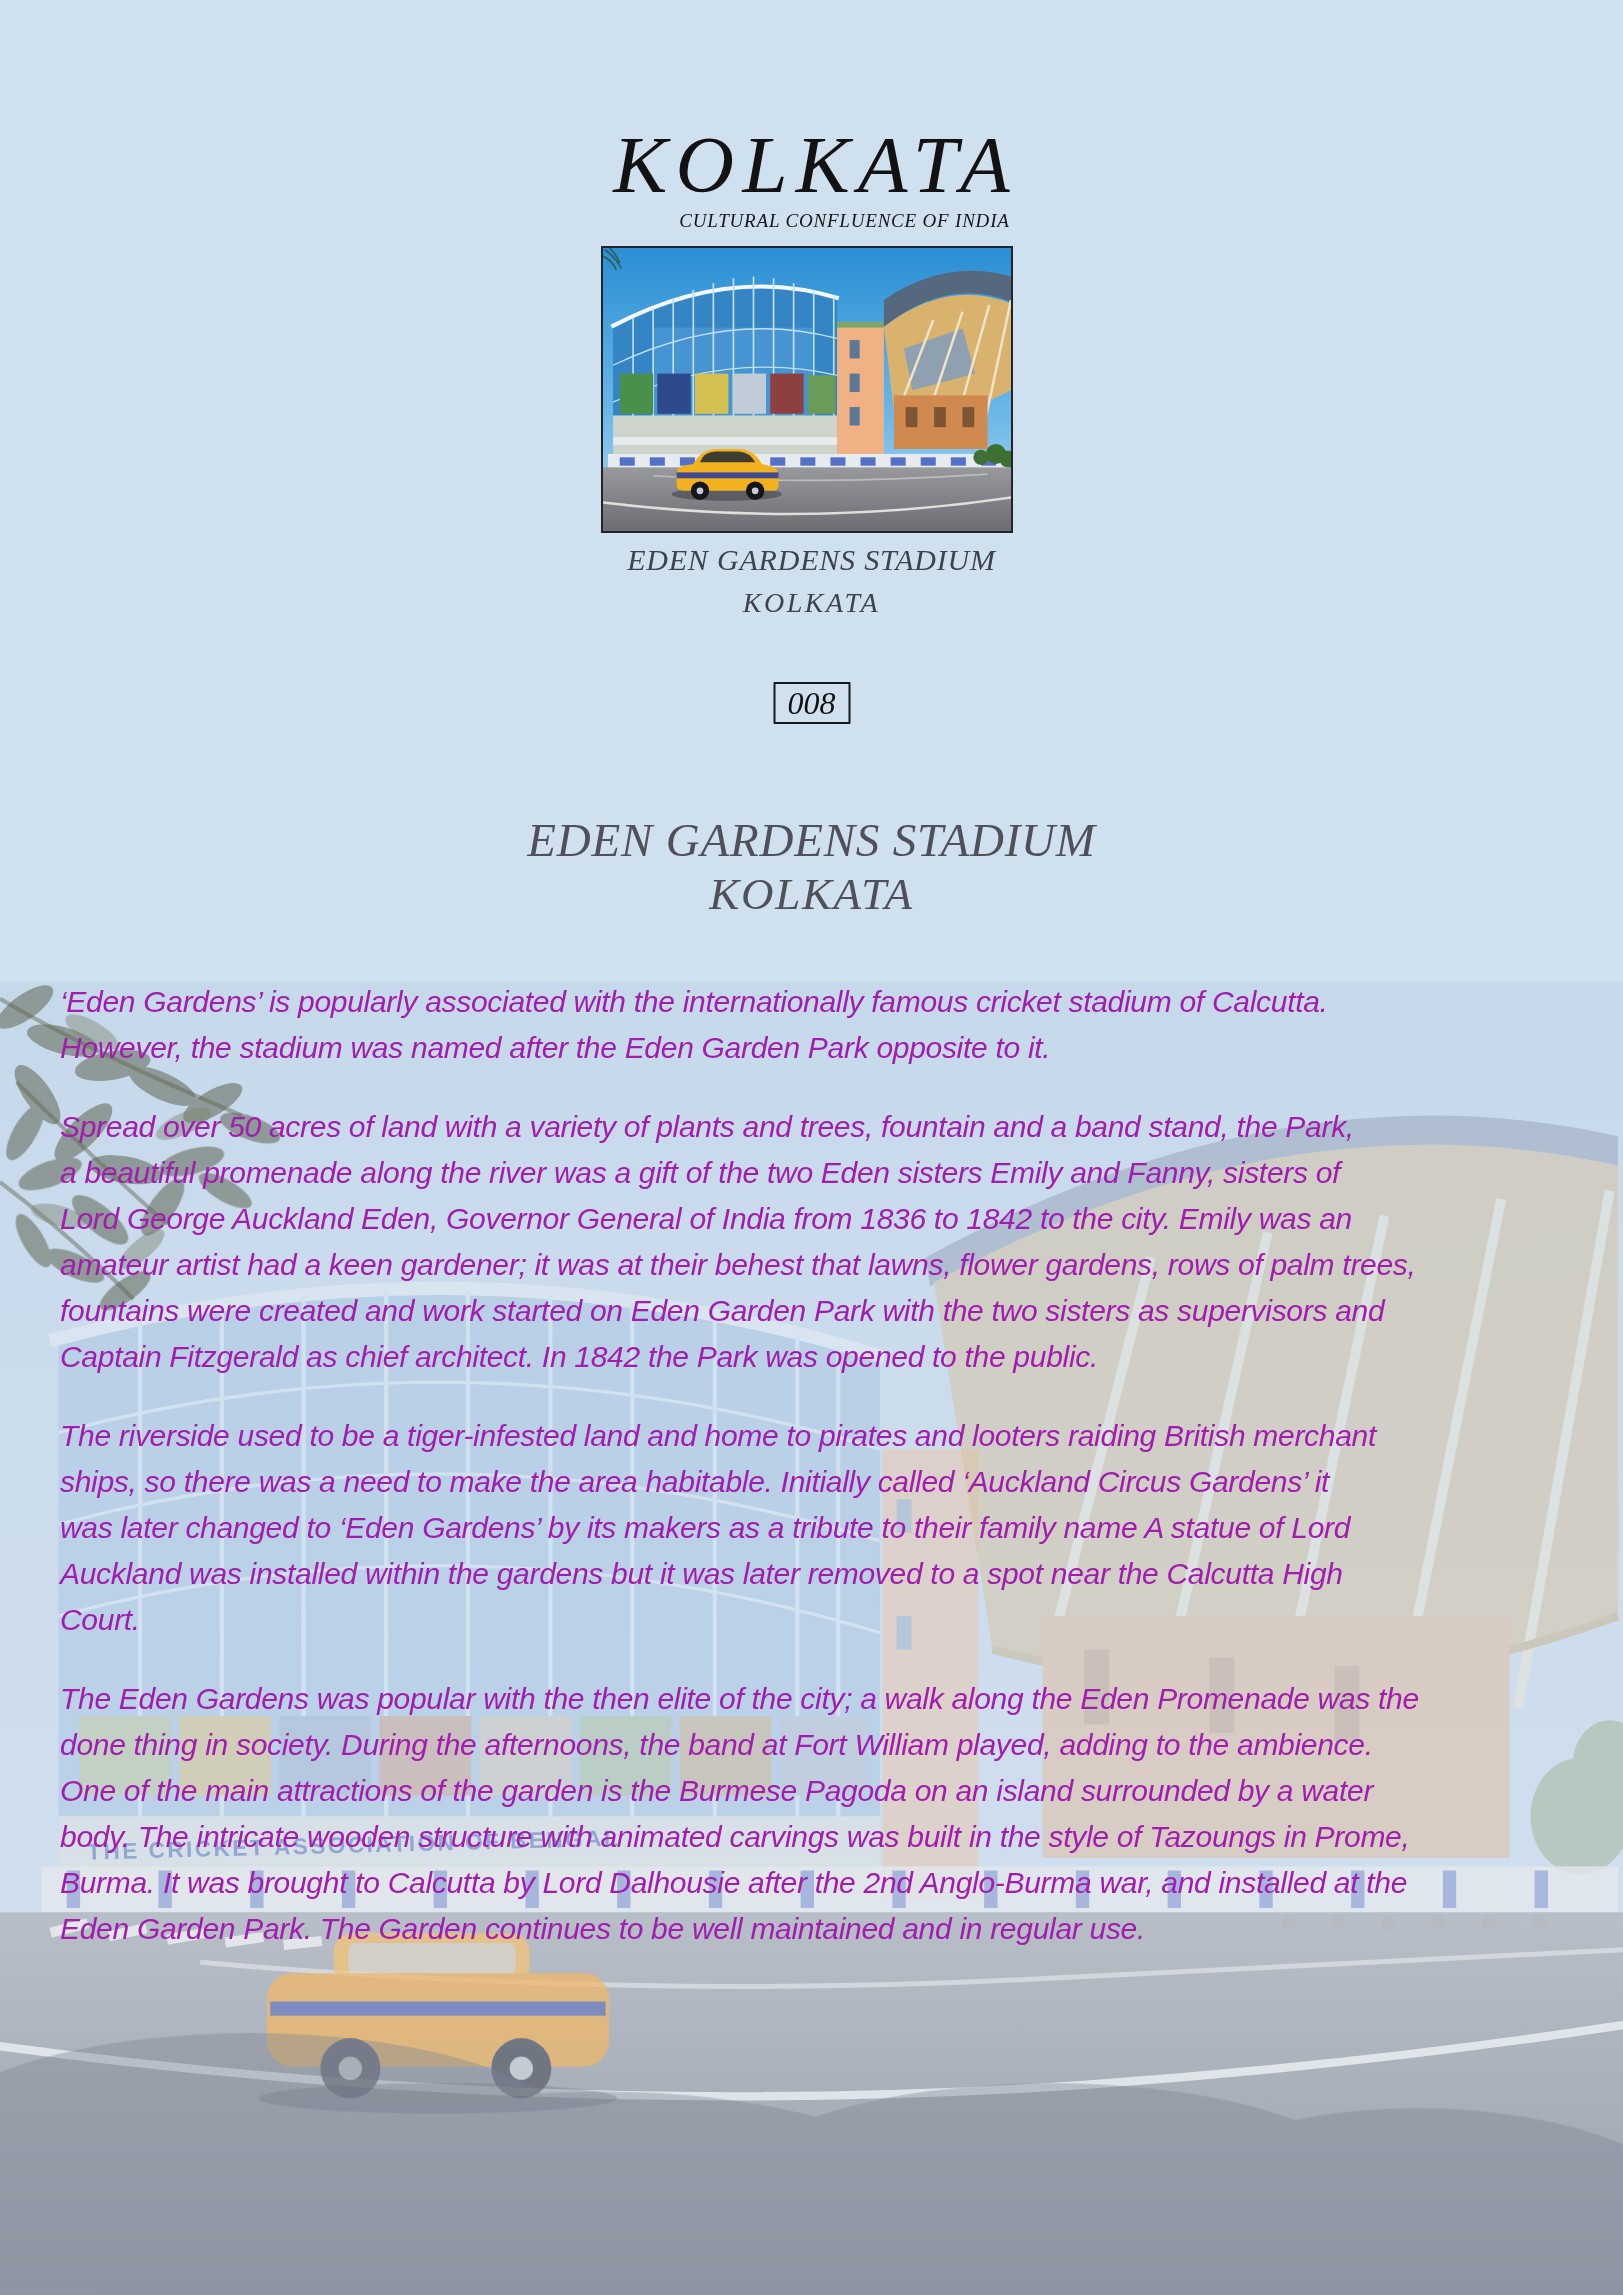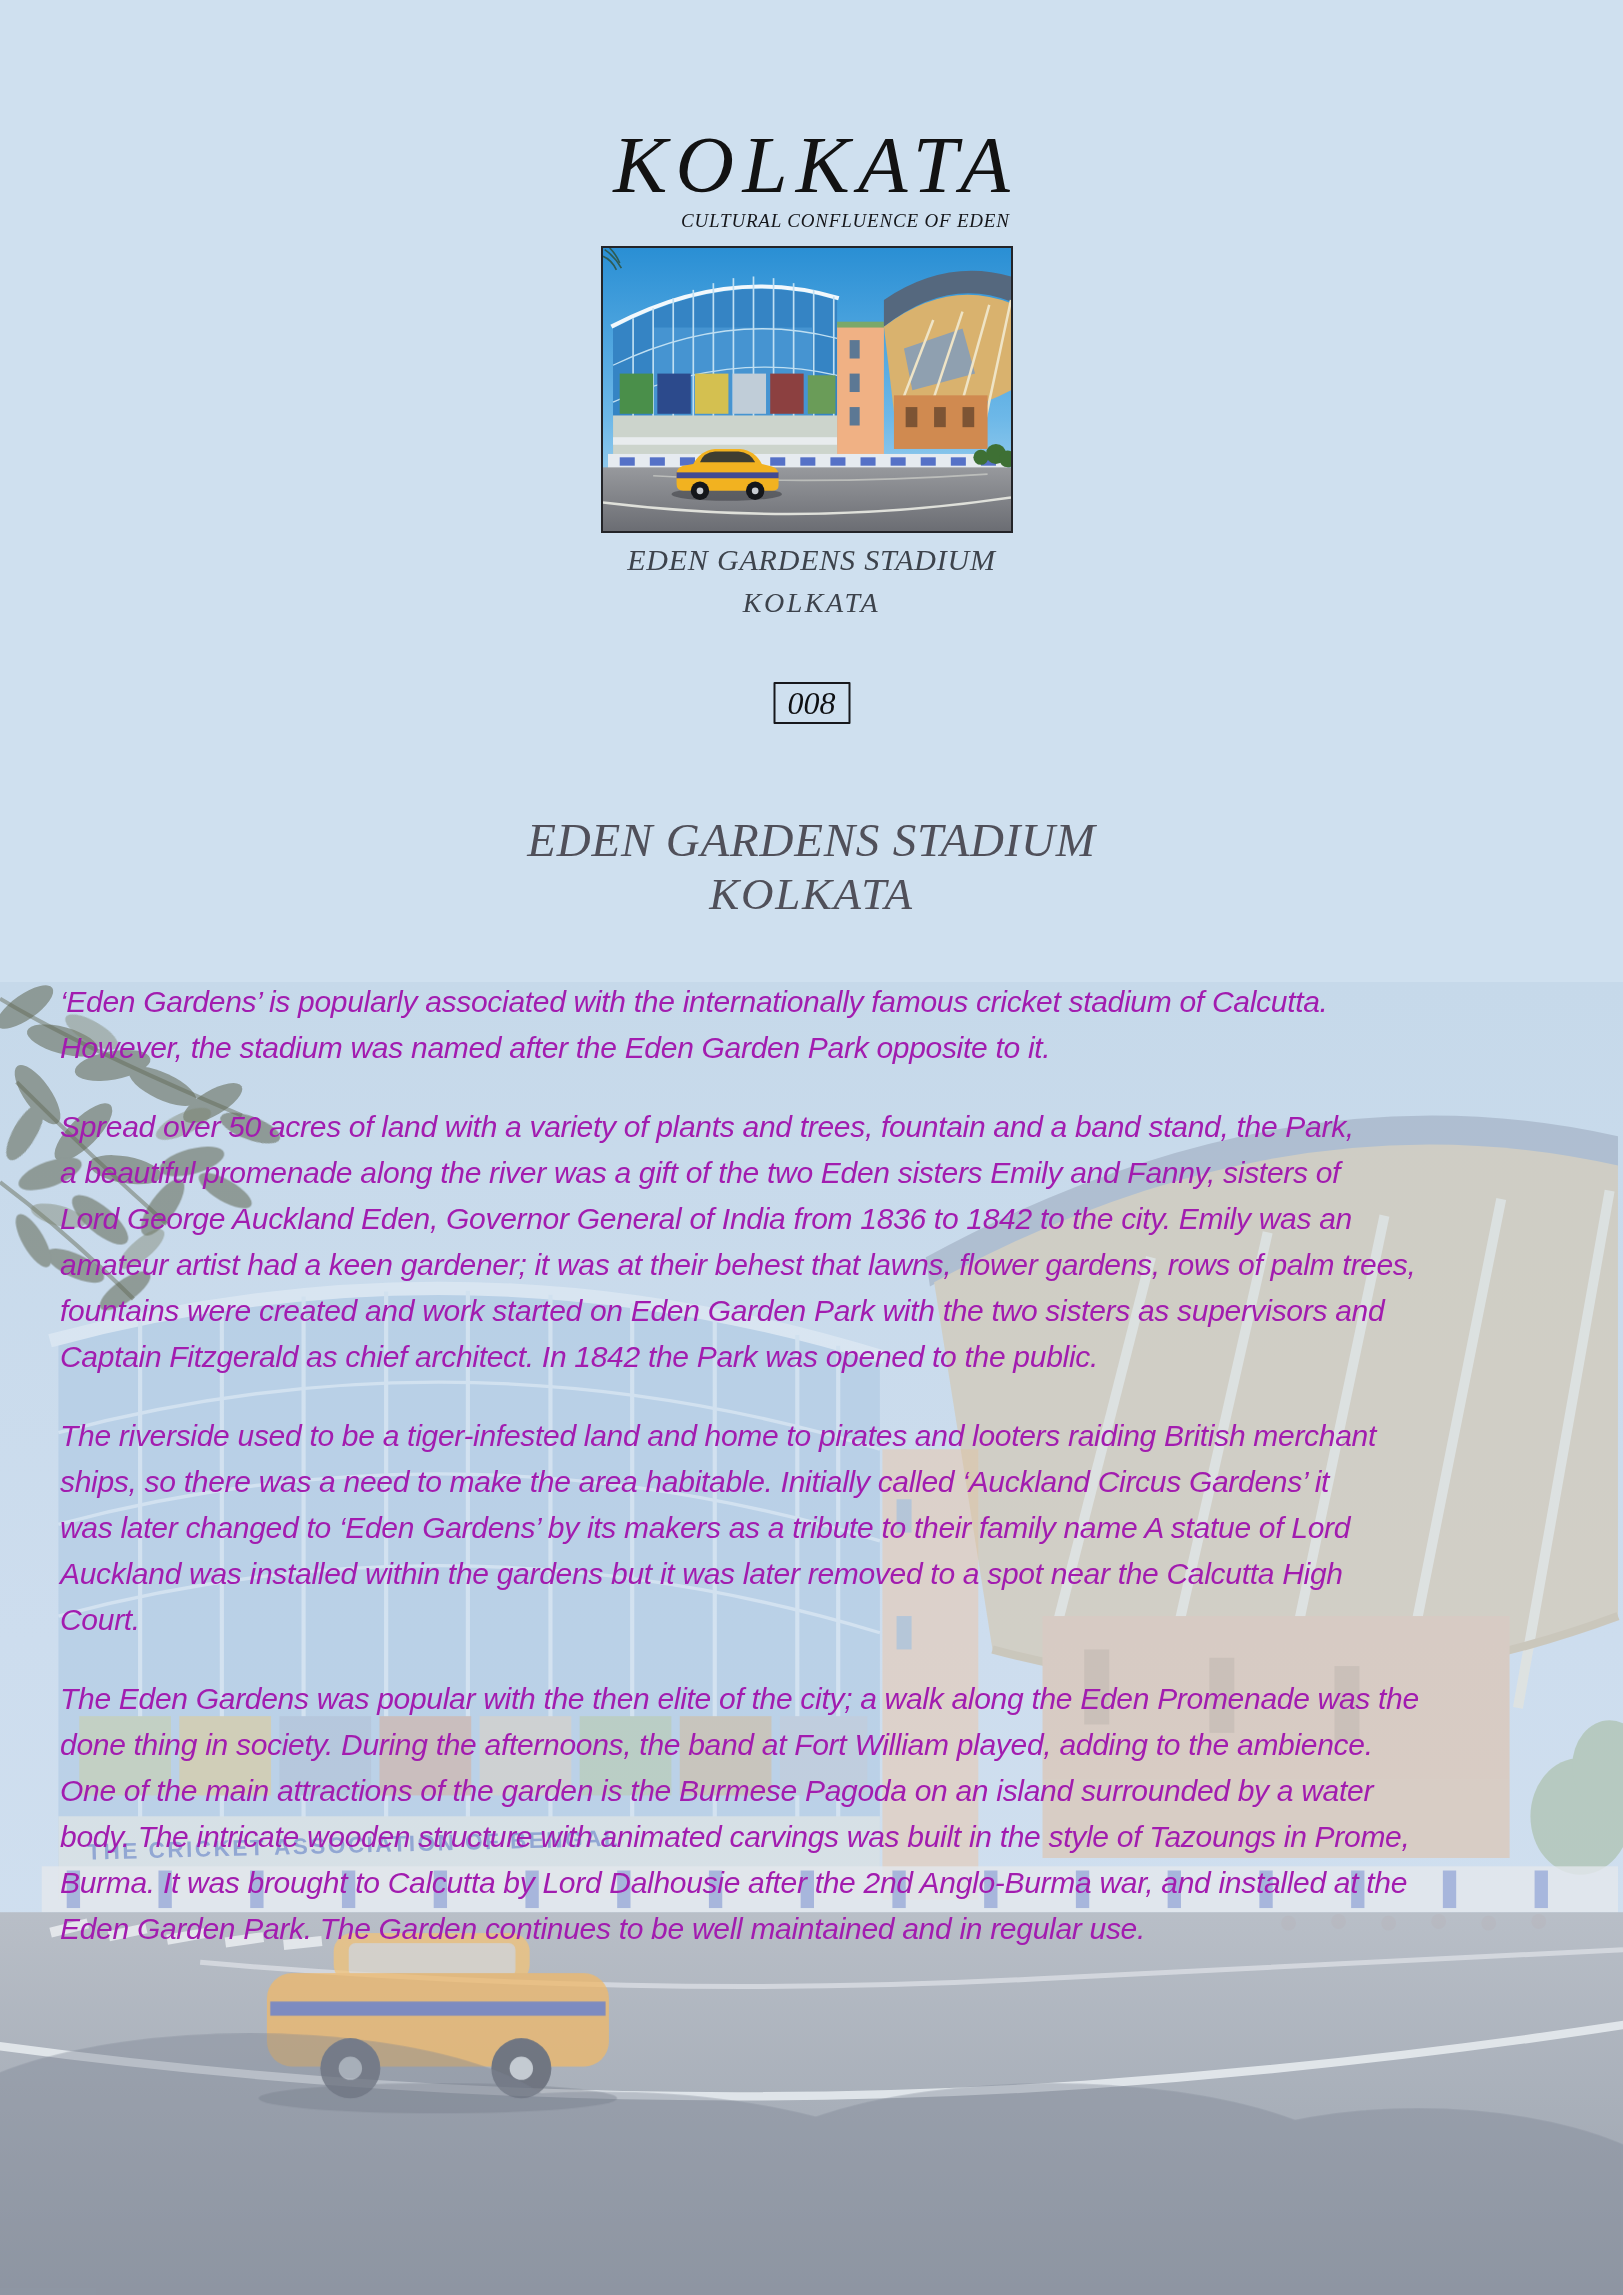--- a/index.html
+++ b/index.html
@@ -238,21 +238,21 @@
         <ellipse cx="170" cy="320" rx="34" ry="12" transform="rotate(-40 170 320)"></ellipse>
       </g>
     </g>
   </svg>
 
   <div class="content">
 
     <div class="masthead">
       <div class="masthead-inner">
         <div class="masthead-title">KOLKATA</div>
-        <div class="masthead-subtitle">CULTURAL CONFLUENCE OF EDEN</div>
+        <div class="masthead-subtitle">CULTURAL CONFLUENCE OF INDIA</div>
       </div>
     </div>
 
     <div class="photo-frame">
       <svg viewBox="0 0 488 338" preserveAspectRatio="none" aria-hidden="true">
         <defs>
           <linearGradient id="psky" x1="0" y1="0" x2="0" y2="1">
             <stop offset="0" stop-color="#2a8fd4"></stop>
             <stop offset="0.6" stop-color="#6db8e8"></stop>
             <stop offset="1" stop-color="#b8dcf0"></stop>

